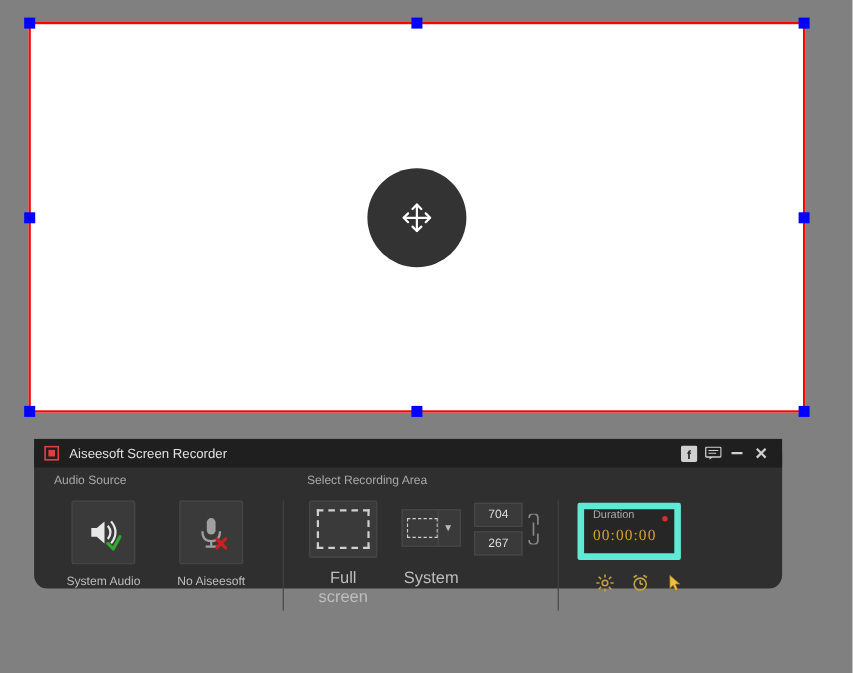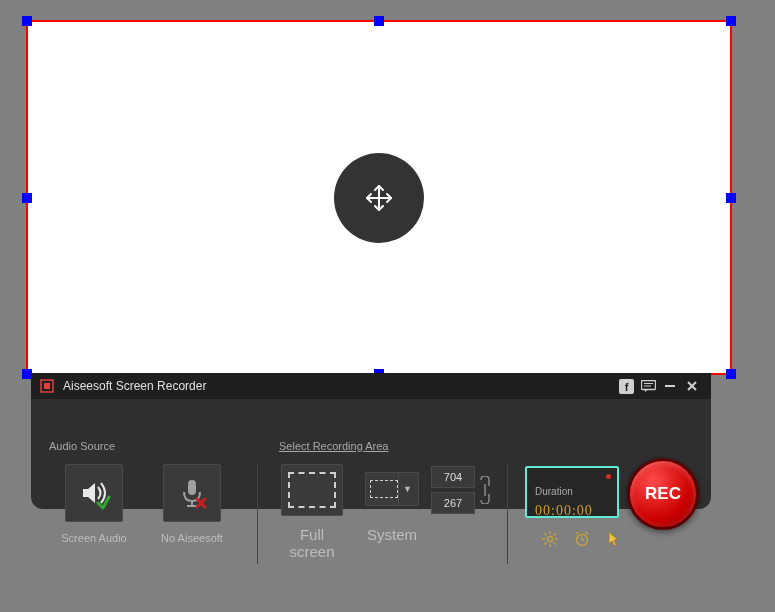--- a/index.html
+++ b/index.html
@@ -28,21 +28,21 @@
     left: 50%; top: 50%;
     width: 90px; height: 90px;
     margin-left: -45px; margin-top: -45px;
     border-radius: 50%;
     background: #333333;
     display: flex; align-items: center; justify-content: center;
   }
   
   .app {
     position: absolute;
-    left: 31px; top: 373px;
+    left: 31px; top: 399px;
     width: 680px; height: 136px;
     background: #2f2f2f;
     border-radius: 12px;
     color: #c8c8c8;
     font-size: 12px;
   }
   .titlebar {
     background: #1f1f1f;
     height: 26px;
     display: flex; align-items: center;
@@ -59,29 +59,28 @@
     width: 22px; height: 22px;
     display: flex; align-items: center; justify-content: center;
     color: #d0d0d0;
     cursor: pointer;
   }
   .body {
     display: flex; align-items: flex-start;
     padding: 10px 14px 10px 14px;
     position: relative;
     height: 142px;
-    margin-top: 35px;
   }
   .section-label {
     color: #a8a8a8;
     font-size: 11px;
     position: absolute;
   }
   .section-audio { left: 18px; top: 6px; }
-  .section-area  { left: 248px; top: 6px; text-decoration: underline; }
+  .section-area  { left: 248px; top: 6px; }
   .vsep {
     position: absolute;
     top: 30px; width: 1px; height: 100px;
     background: #444;
   }
   
   .audio-btn {
     position: absolute;
     top: 30px;
     width: 58px; height: 58px;
@@ -142,23 +141,23 @@
   .link-icon {
     position: absolute; left: 448px; top: 42px;
     color: #888;
   }
   
   .duration-box {
     position: absolute;
     left: 494px; top: 32px;
     width: 94px; height: 52px;
     background: #262626;
-    border: 2px solid #5eead4;
+    border: 6px solid #5eead4;
     border-radius: 2px;
-    padding: 18px 8px;
+    padding: 0 8px;
   }
   .duration-box .dl { font-size: 10px; color: #aaa; }
   .duration-box .dot {
     position: absolute; right: 6px; top: 6px;
     width: 5px; height: 5px; background: #d03030; border-radius: 50%;
   }
   .duration-box .dt {
     font-family: Liberation Serif, serif;
     font-size: 14px; color: #d4a02a;
     margin-top: 6px;
@@ -255,21 +254,21 @@
     <div class="section-label section-area">Select Recording Area</div>
 
     <div class="audio-btn" style="left:34px">
       <svg width="36" height="36" viewBox="0 0 36 36">
         <path d="M7 14 L12 14 L19 8 L19 28 L12 22 L7 22 Z" fill="#e8e8e8"></path>
         <path d="M22 12 Q27 18 22 24" fill="none" stroke="#e8e8e8" stroke-width="2"></path>
         <path d="M25 8 Q33 18 25 28" fill="none" stroke="#e8e8e8" stroke-width="2"></path>
         <path d="M22 28 L27 33 L33 22" fill="none" stroke="#2ea82e" stroke-width="3" stroke-linecap="round" stroke-linejoin="round"></path>
       </svg>
     </div>
-    <div class="audio-label" style="left:18px">Screen Audio</div>
+    <div class="audio-label" style="left:18px">System Audio</div>
 
     <div class="audio-btn" style="left:132px">
       <svg width="36" height="36" viewBox="0 0 36 36">
         <rect x="14" y="5" width="8" height="15" rx="4" fill="#a0a0a0"></rect>
         <path d="M10 17 Q10 26 18 26 Q26 26 26 17" fill="none" stroke="#a0a0a0" stroke-width="2"></path>
         <line x1="18" y1="26" x2="18" y2="31" stroke="#a0a0a0" stroke-width="2"></line>
         <line x1="13" y1="31" x2="23" y2="31" stroke="#a0a0a0" stroke-width="2"></line>
         <g stroke="#cc2020" stroke-width="3" stroke-linecap="round">
           <line x1="23" y1="24" x2="31" y2="32"></line>
           <line x1="31" y1="24" x2="23" y2="32"></line>
@@ -333,17 +332,14 @@
             <line x1="14" y1="3" x2="11" y2="1" stroke="#c0a040" stroke-width="1.5"></line>
           </svg>
       </span>
       <span class="mi">
         <svg width="14" height="16" viewBox="0 0 14 16">
             <path d="M2 1 L2 13 L5 10 L7 15 L9 14 L7 9 L11 9 Z" fill="#f0c040" stroke="#a07020" stroke-width="0.7"></path>
           </svg>
       </span>
     </div>
 
-    <div class="rec-btn">
-      <span>REC</span>
-    </div>
   </div>
 </div>
 
 </body></html>

